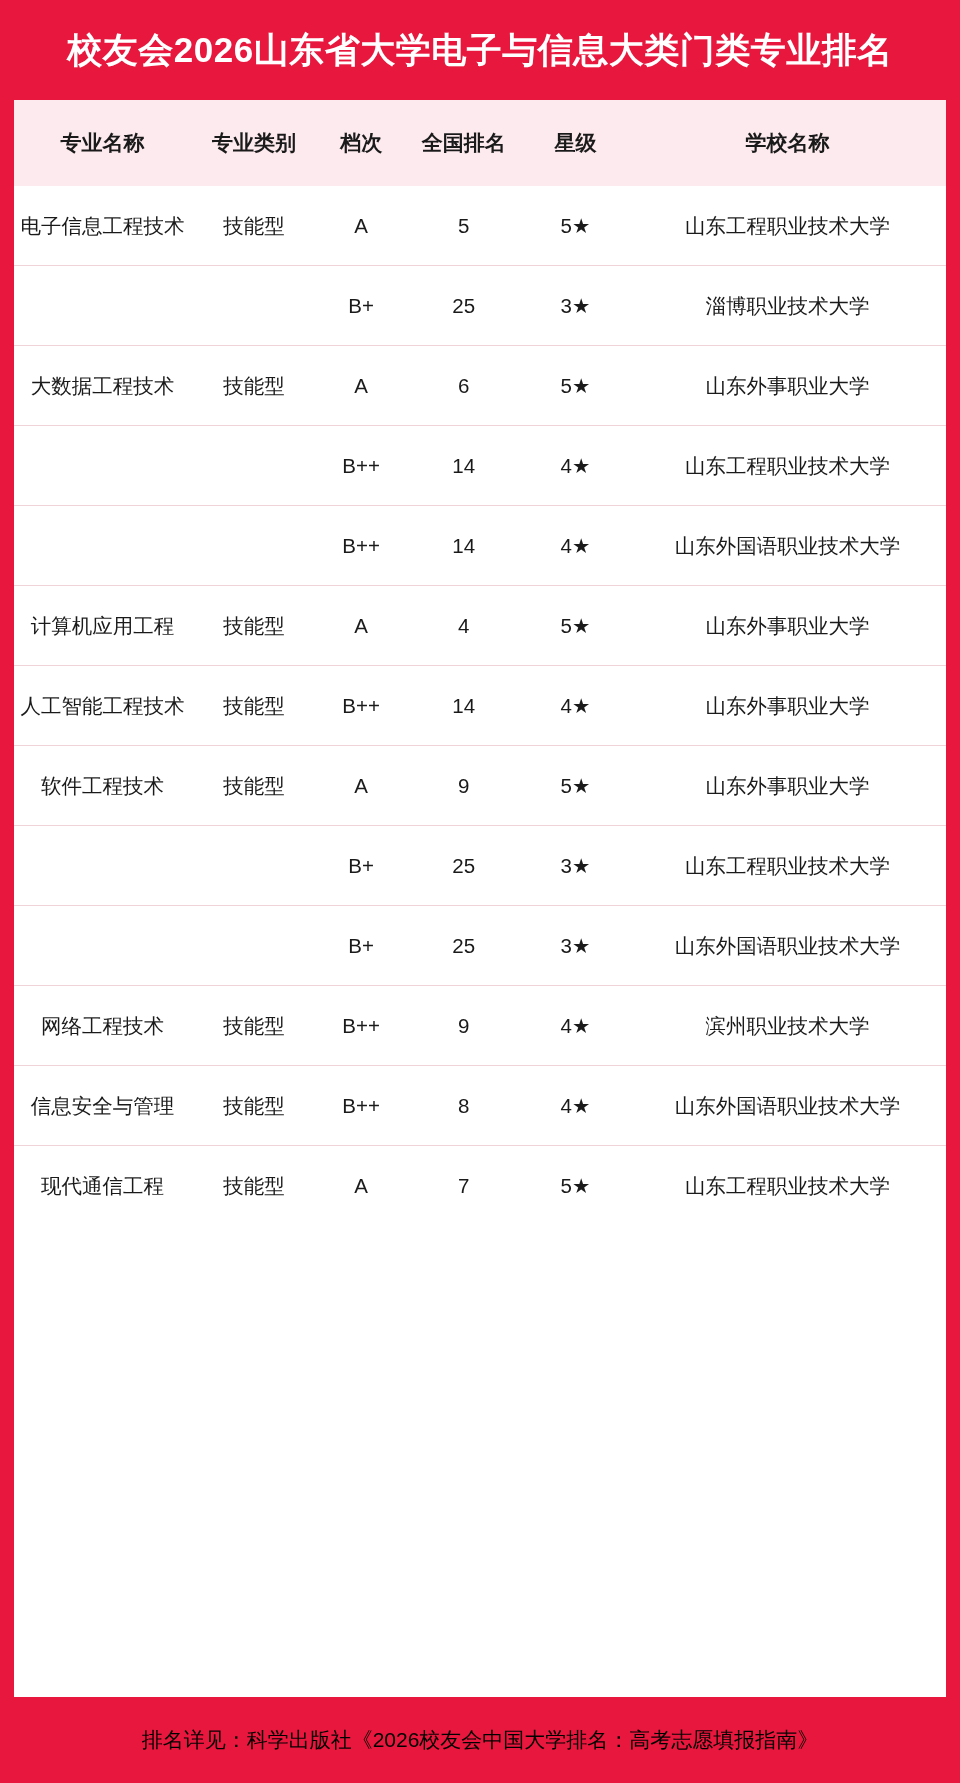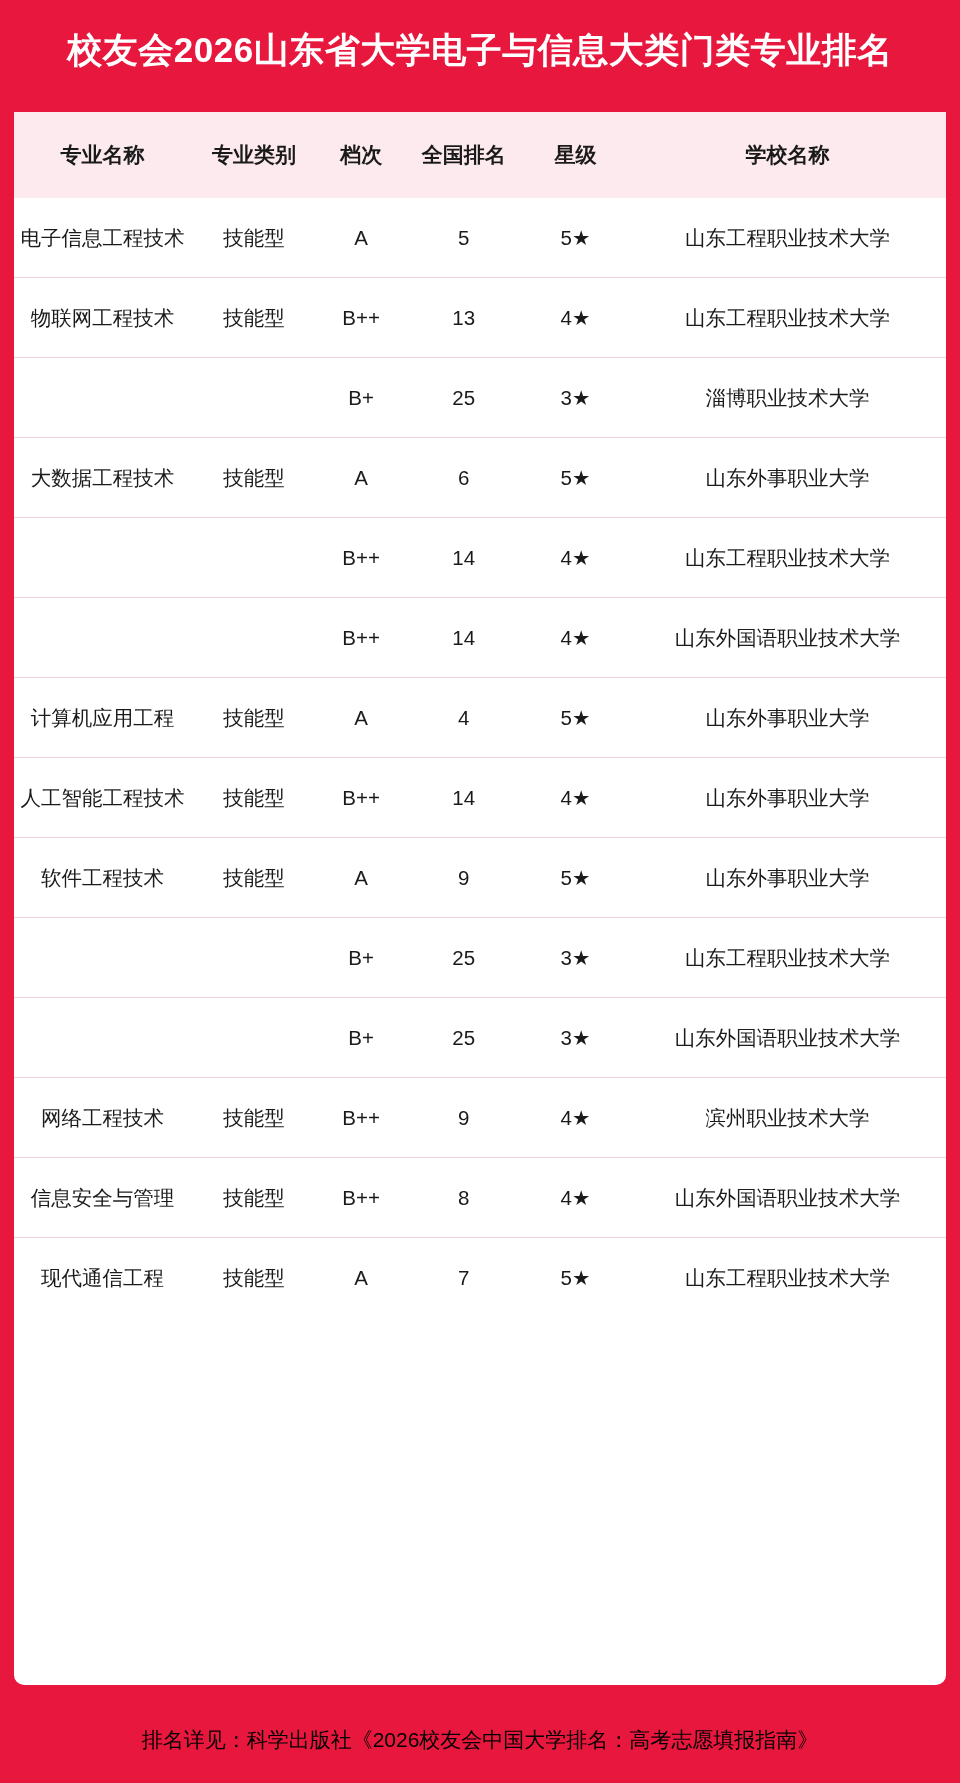--- a/index.html
+++ b/index.html
@@ -28,23 +28,22 @@
   }
   .title-text {
     color: #ffffff;
     font-size: 35px;
     font-weight: bold;
     letter-spacing: 0.5px;
     white-space: nowrap;
   }
   .table-wrap {
     background: #ffffff;
-    margin: 12px 14px;
+    margin: 0 14px;
     flex: 1 1 auto;
-    border-radius: 10px;
   }
   table.rank {
     width: 100%;
     border-collapse: collapse;
     table-layout: fixed;
   }
   table.rank thead th {
     background: #fdeaee;
     color: #1a1a1a;
     font-size: 21px;
@@ -120,28 +119,20 @@
       <tbody>
         <tr>
           <td>电子信息工程技术</td>
           <td>技能型</td>
           <td>A</td>
           <td>5</td>
           <td class="star">5★</td>
           <td>山东工程职业技术大学</td>
         </tr>
         <tr>
-          <td>物联网工程技术</td>
-          <td>技能型</td>
-          <td>B++</td>
-          <td>13</td>
-          <td class="star">4★</td>
-          <td>山东工程职业技术大学</td>
-        </tr>
-        <tr>
           <td></td>
           <td></td>
           <td>B+</td>
           <td>25</td>
           <td class="star">3★</td>
           <td>淄博职业技术大学</td>
         </tr>
         <tr>
           <td>大数据工程技术</td>
           <td>技能型</td>

